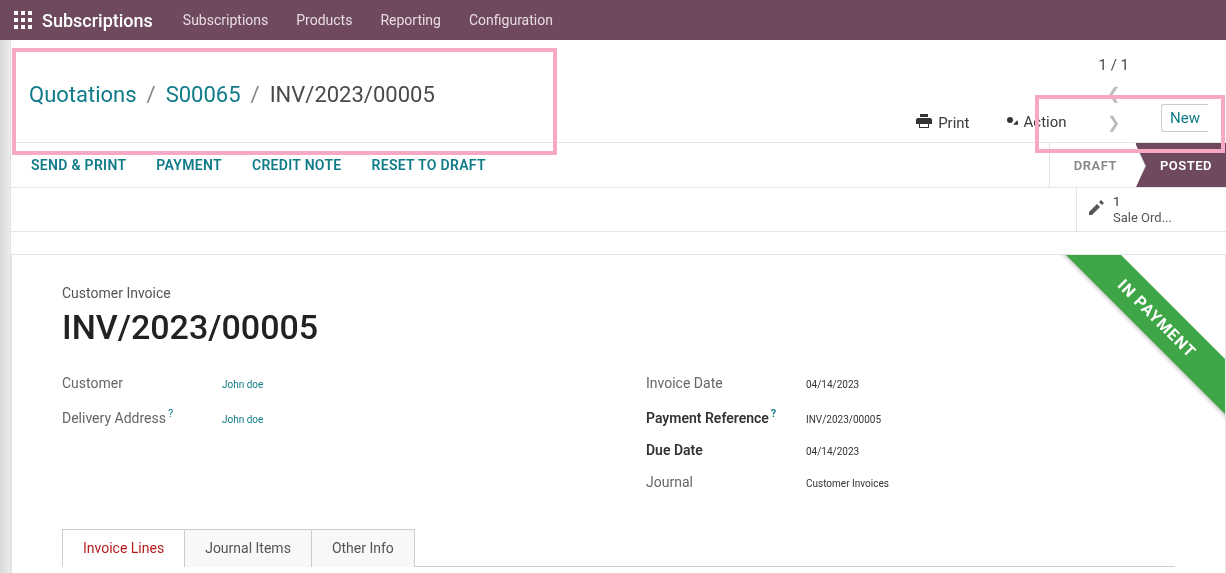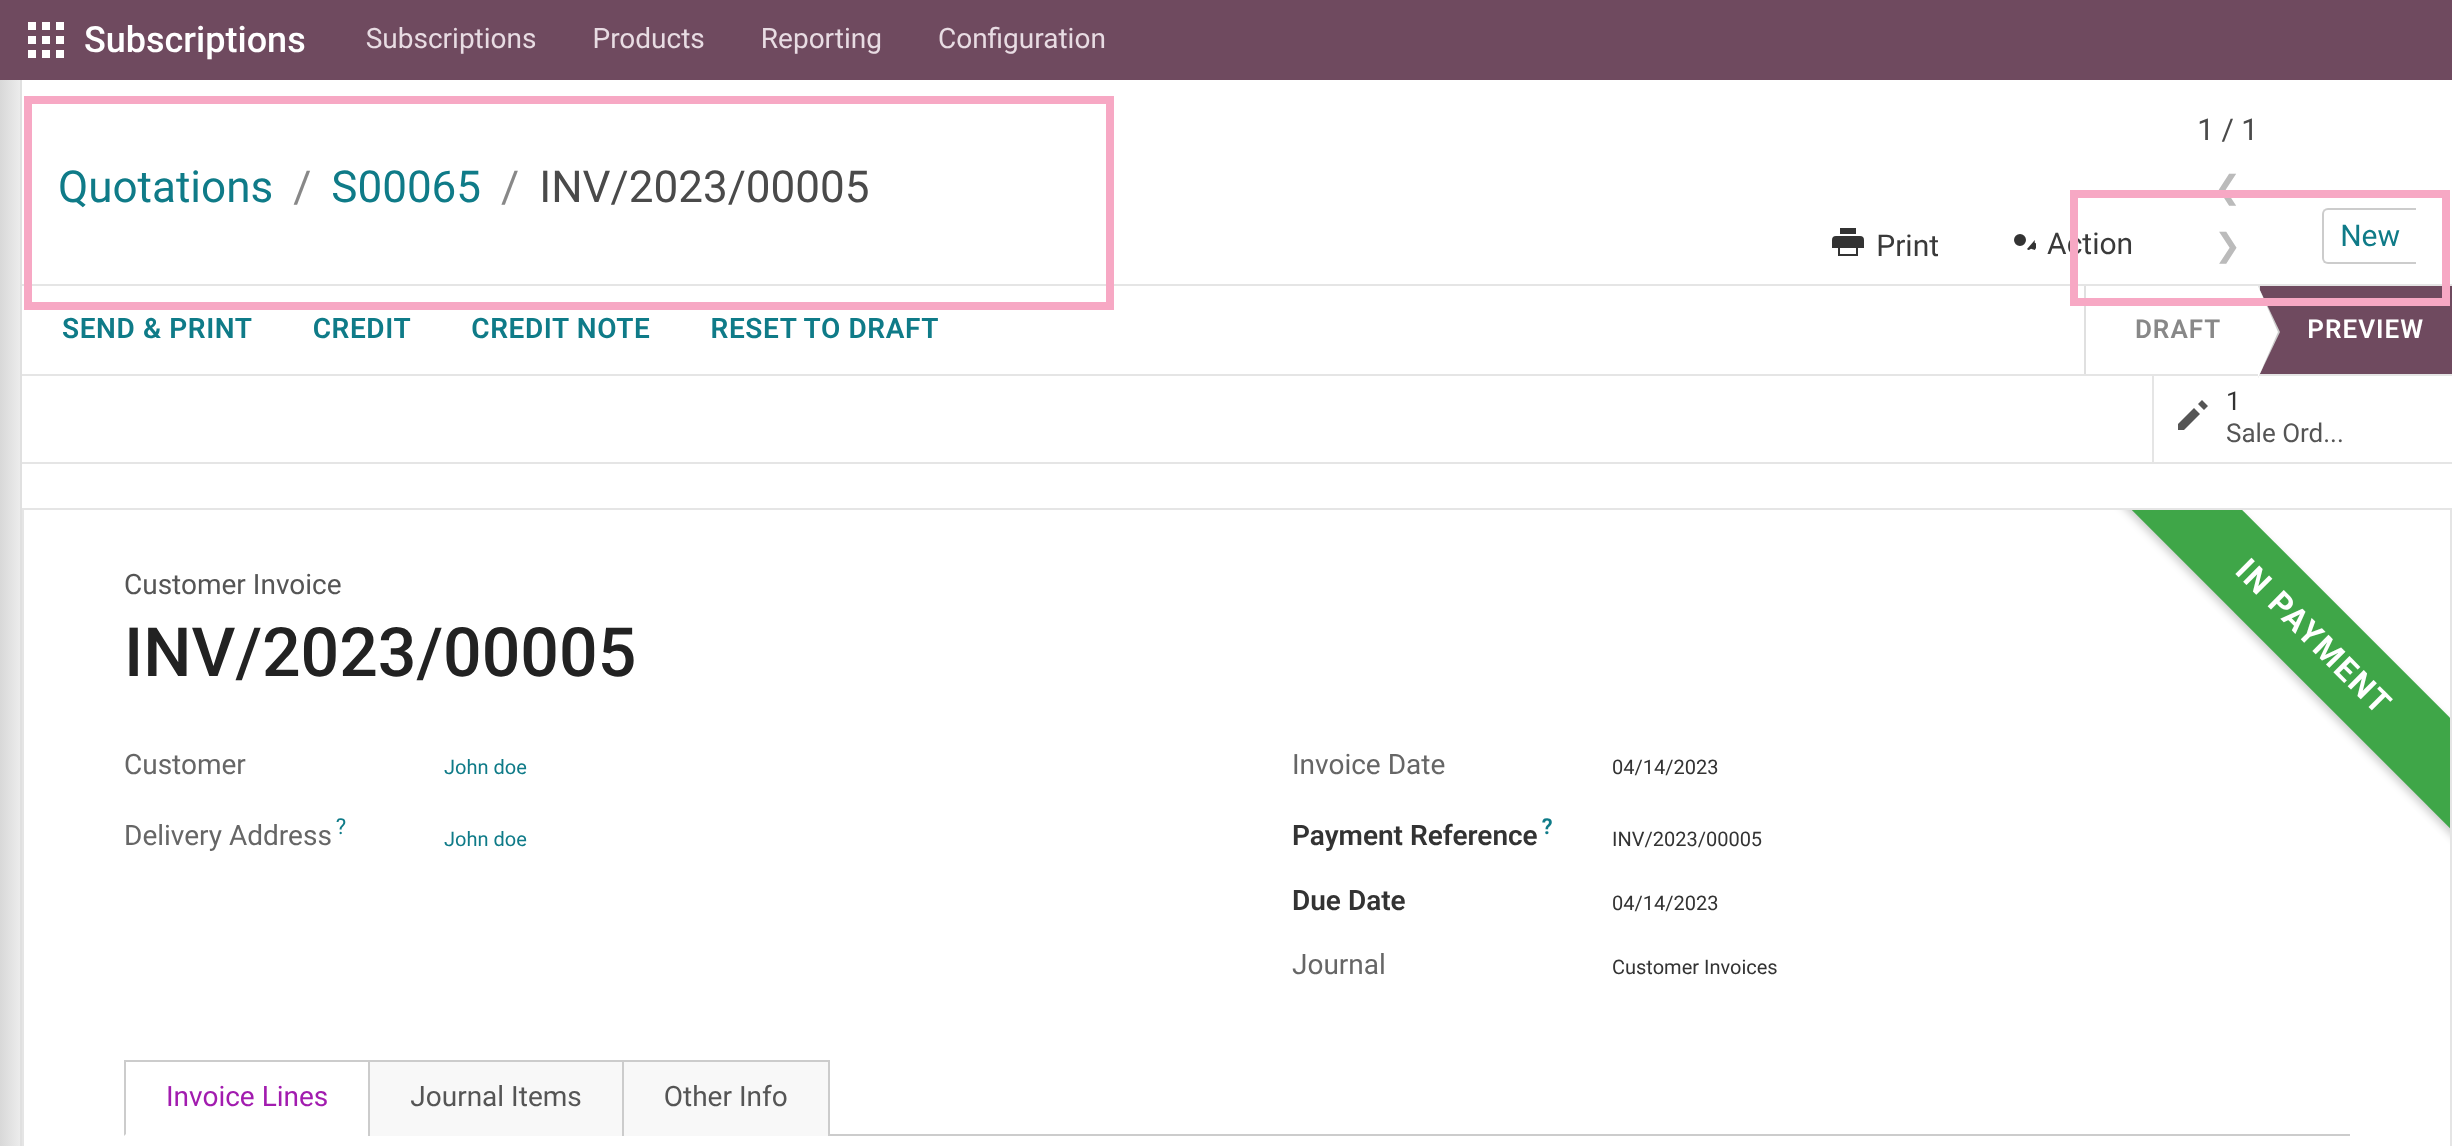--- a/index.html
+++ b/index.html
@@ -216,21 +216,21 @@
     padding:10px 20px; font-size:14px; color:#555;
     border:1px solid #ccc; border-bottom:none;
     background:#fff; cursor:pointer;
     margin-right:-1px;
     position:relative;
     top:1px;
   }
   .tab.active {
     background:#fff;
     border-bottom:1px solid #fff;
-    color:#a21caf;
+    color:#b91c1c;
   }
   .tab:not(.active){
     background:#f8f8f8;
   }
   .left-gutter {
     position:absolute; left:0; top:40px; bottom:0; width:10px;
     background: linear-gradient(to right, #d8d8d8, #ececec);
   }
 </style>
 </head>
@@ -294,27 +294,27 @@
         <span class="arrow">❮</span>
         <span class="arrow">❯</span>
       </div>
       <div class="newbtn">New</div>
     </div>
   </div>
 
   <div class="actionbar">
     <div class="left-actions">
       <span class="act">SEND &amp; PRINT</span>
-      <span class="act">CREDIT</span>
+      <span class="act">PAYMENT</span>
       <span class="act">CREDIT NOTE</span>
       <span class="act">RESET TO DRAFT</span>
     </div>
     <div class="status-arrows">
       <div class="status-step draft">DRAFT</div>
-      <div class="status-step posted">PREVIEW</div>
+      <div class="status-step posted">POSTED</div>
     </div>
   </div>
 
   <div class="substat-row">
     <div class="substat">
       <span class="ic">
         <svg width="18" height="18" viewBox="0 0 18 18">
             <path fill="#555" d="M2 13l8-8 3 3-8 8H2v-3zM12 3l2-2 3 3-2 2-3-3z"></path>
           </svg>
       </span>

